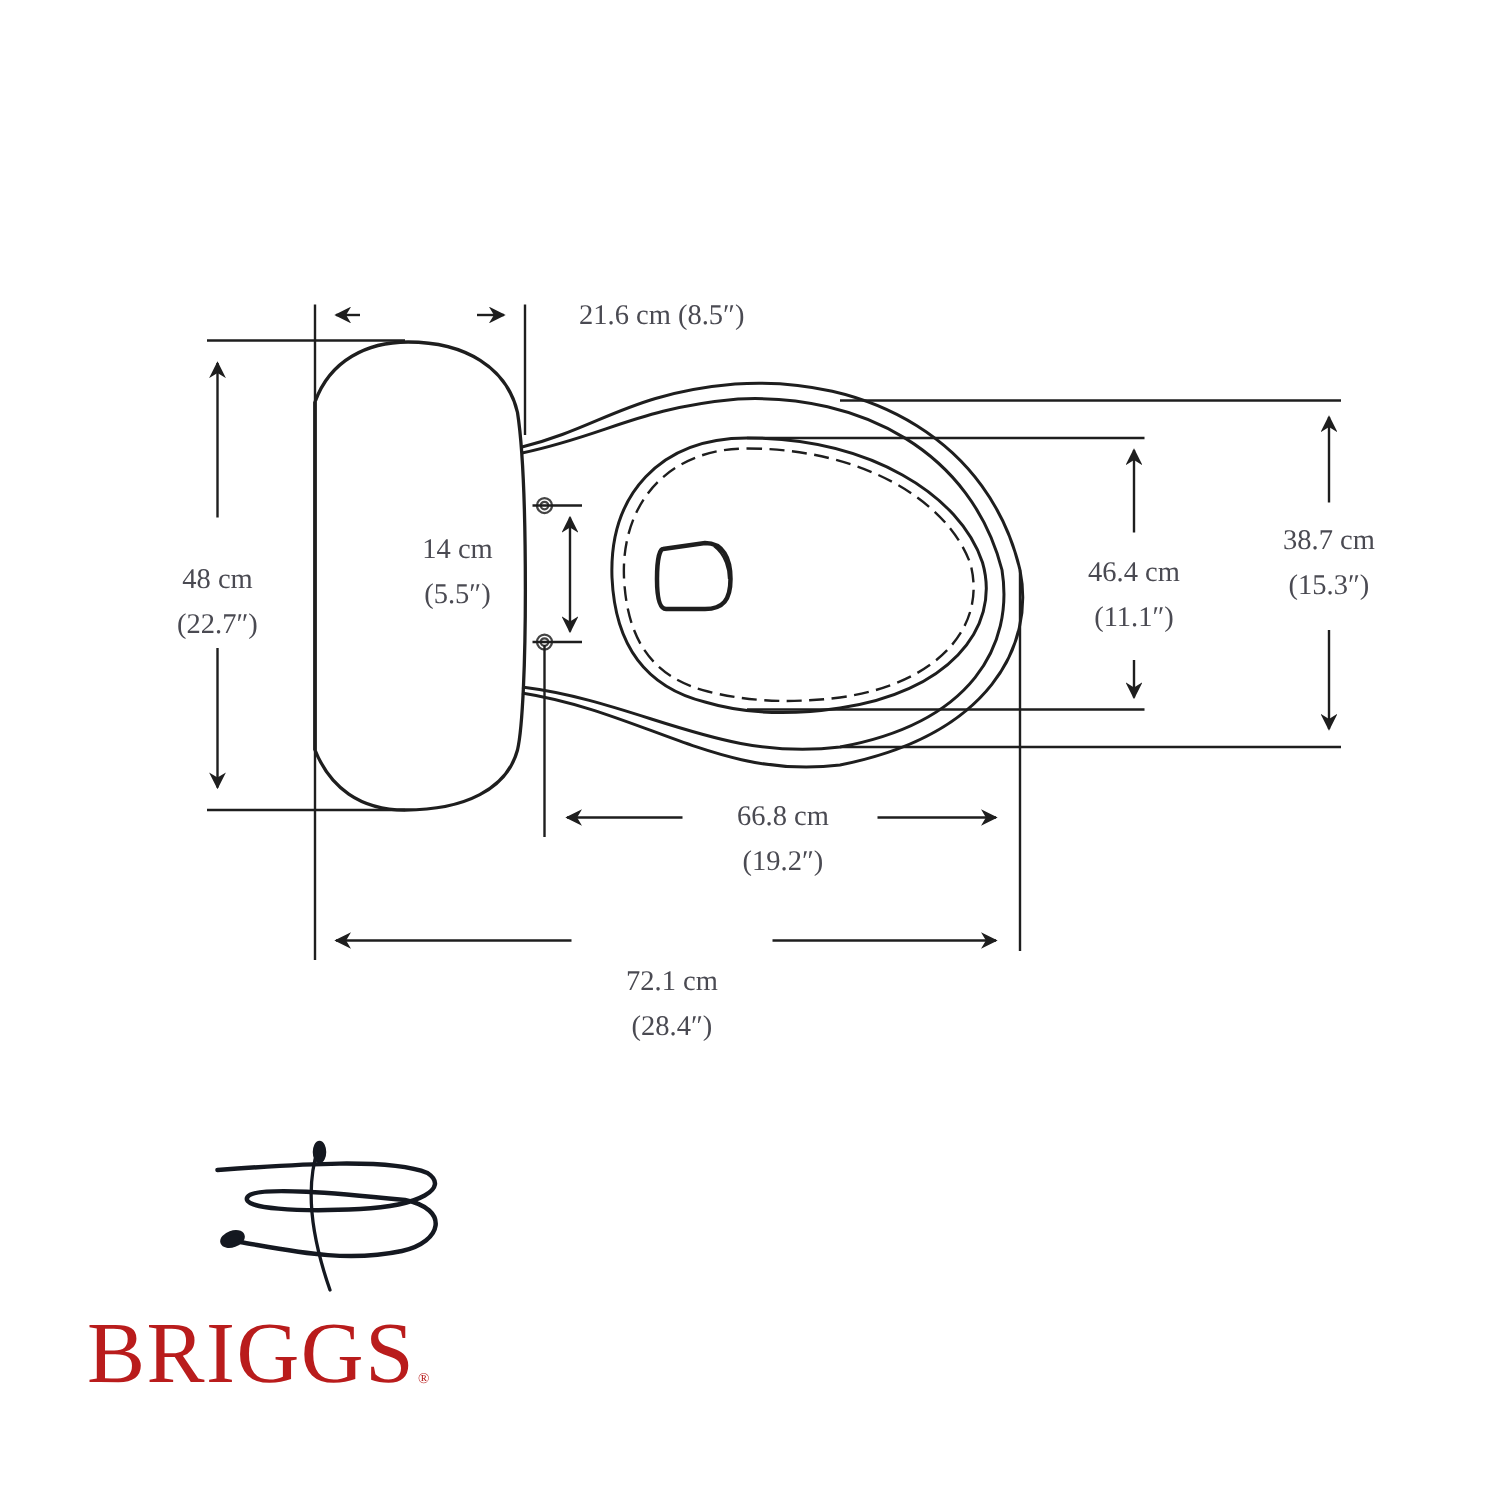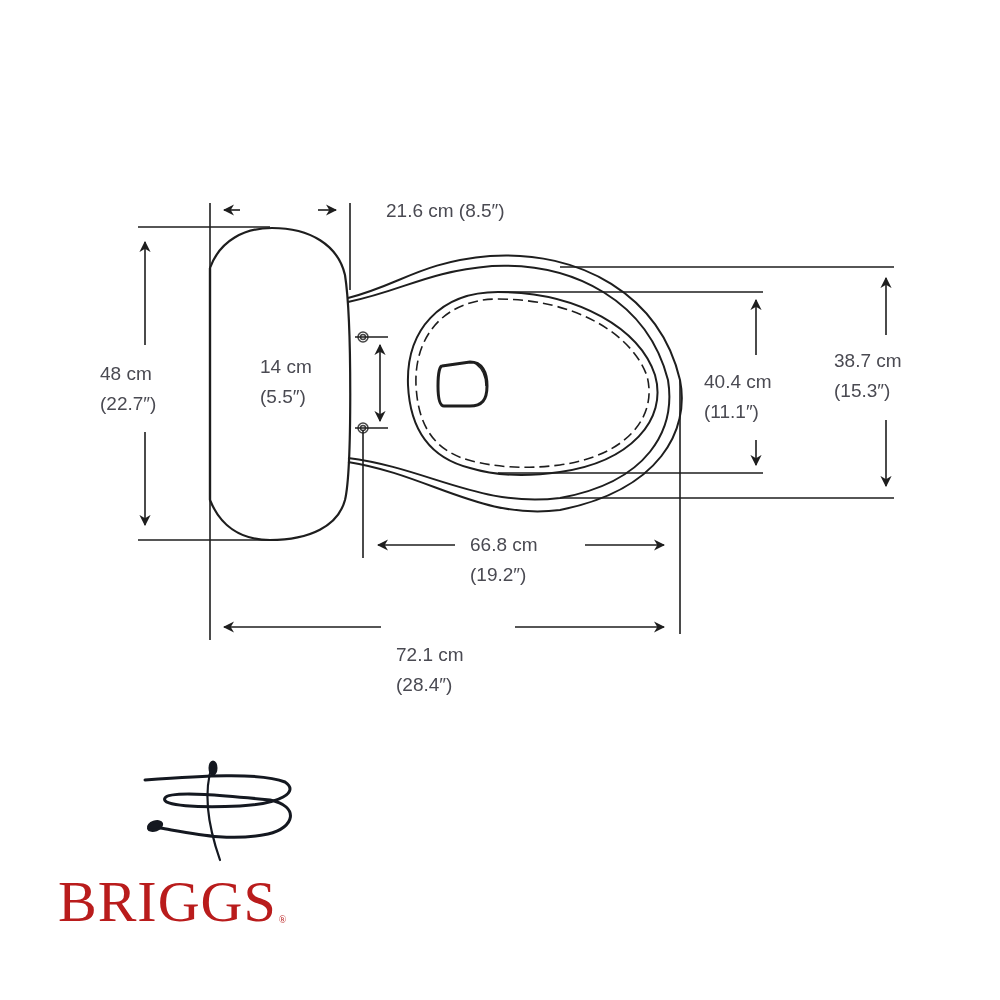--- a/index.html
+++ b/index.html
@@ -1,18 +1,18 @@
 <!DOCTYPE html>
 <html><head>
   <meta charset="utf-8">
   <style>
     html, body { margin: 0; padding: 0; background: #ffffff; }
     body { width: 1000px; height: 1000px; position: relative; overflow: hidden; font-family: "Liberation Sans", sans-serif; }
     #diagram { position: absolute; left: 0; top: 0; width: 1000px; height: 1000px; }
-    .dim-text { position: absolute; color: #4a4a52; font-family: Liberation Sans, sans-serif; font-size: 19px; line-height: 30px; text-align: left; white-space: nowrap; }
+    .dim-text { position: absolute; color: #4a4a52; font-family: Liberation Serif, serif; font-size: 19px; line-height: 30px; text-align: center; white-space: nowrap; }
     .logo-word { position: absolute; left: 58px; top: 862px; font-family: "Liberation Serif", serif; font-size: 58px; color: #b91c1c; letter-spacing: 1px; line-height: 80px; }
     .logo-reg { font-size: 10px; vertical-align: top; position: relative; top: 18px; margin-left: 2px; }
   </style>
 </head>
 <body>
 
 <svg id="diagram" viewBox="0 0 1000 1000" xmlns="http://www.w3.org/2000/svg">
   <defs>
     <marker id="ah" viewBox="0 0 10 10" refX="9" refY="5" markerWidth="7" markerHeight="7" orient="auto-start-reverse">
       <path d="M0,0 L10,5 L0,10 L3,5 z" fill="#1e1e1e"></path>
@@ -82,32 +82,32 @@
   <g fill="none" stroke="#141820" stroke-width="3" stroke-linecap="round">
     <path d="M145,780 C200,776 260,772 285,782 C300,792 280,804 240,806 C200,808 160,806 165,798 C170,790 230,796 270,800 C300,806 295,828 268,834 C230,842 195,834 160,828"></path>
     <path d="M212,766 C204,790 206,820 220,860" stroke-width="2.2"></path>
     <ellipse cx="155" cy="826" rx="7" ry="4" fill="#141820" transform="rotate(-20 155 826)"></ellipse>
     <ellipse cx="213" cy="768" rx="3" ry="6" fill="#141820"></ellipse>
   </g>
 </svg>
 
 <div class="dim-text" style="left:386px; top:196px;">21.6 cm (8.5″)</div>
 
-<div class="dim-text" style="left:100px; top:359px; width:90px;">
+<div class="dim-text" style="left:100px; top:372px; width:90px;">
   <div>48 cm</div>
   <div>(22.7″)</div>
 </div>
 
 <div class="dim-text" style="left:260px; top:352px; width:90px;">
   <div>14 cm</div>
   <div>(5.5″)</div>
 </div>
 
 <div class="dim-text" style="left:704px; top:367px; width:104px;">
-  <div>40.4 cm</div>
+  <div>46.4 cm</div>
   <div>(11.1″)</div>
 </div>
 
 <div class="dim-text" style="left:834px; top:346px; width:104px;">
   <div>38.7 cm</div>
   <div>(15.3″)</div>
 </div>
 
 <div class="dim-text" style="left:470px; top:530px; width:104px;">
   <div>66.8 cm</div>

